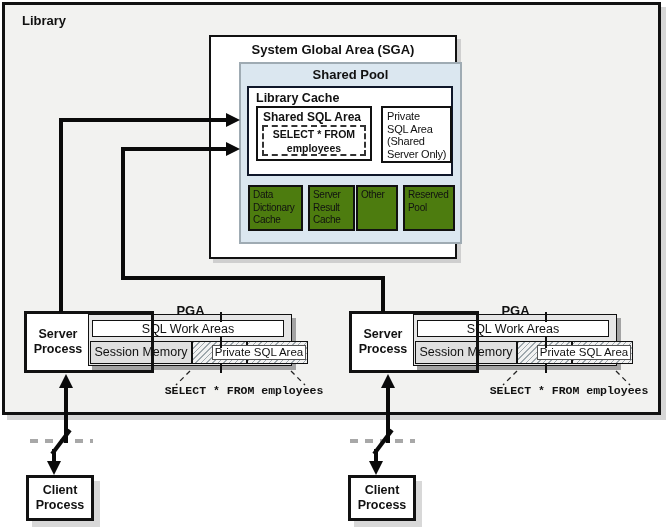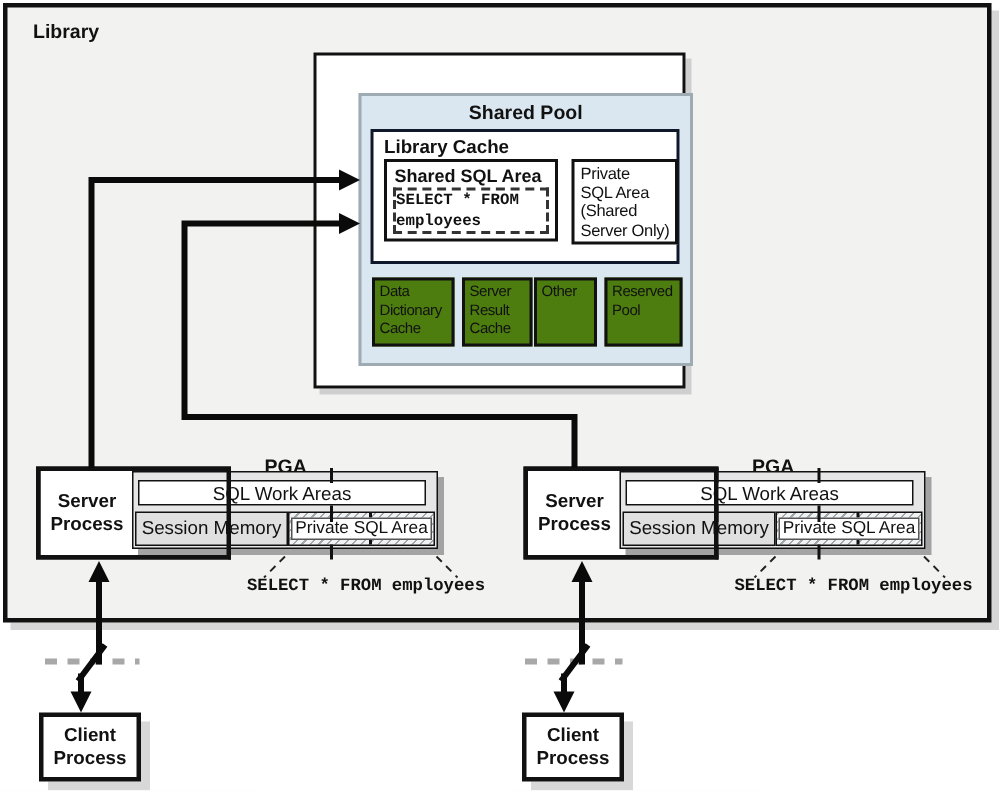--- a/index.html
+++ b/index.html
@@ -35,22 +35,22 @@
   }
   .lc-title { margin:3px 0 0 7px; font-weight:bold; font-size:12.5px; }
 
   #shared-sql {
     position:absolute; left:7px; top:18px; width:112px; height:51px;
     background:#fff; border:2px solid #111;
   }
   .ssa-title { margin:2px 0 0 5px; font-weight:bold; font-size:12px; white-space:nowrap; }
   .ssa-dashed {
     position:absolute; left:4px; top:17px; right:4px; bottom:3px;
-    border:2px dashed #333; 
-    font-family:Liberation Mono, monospace; font-weight:bold; font-size:10.5px;
+    border:2px dashed #333; text-align:center;
+    font-family:Liberation Sans, sans-serif; font-weight:bold; font-size:10.5px;
     line-height:1.3; padding-top:1px; white-space:nowrap;
   }
   #private-sql-sga {
     position:absolute; left:132px; top:18px; width:63px; height:51px;
     background:#fff; border:2px solid #111;
     font-size:11px; line-height:1.15; padding:2px 0 0 4px; letter-spacing:-0.2px;
     white-space:nowrap;
   }
   .pool-box {
     position:absolute; top:121px; height:40px; background:#4d7c0f; border:2px solid #111;
@@ -82,20 +82,21 @@
     background:#fff; border:1px solid #111; text-align:center; font-size:12.5px; line-height:16px;
   }
   .session-box {
     position:absolute; left:1px; top:26px; width:100px; height:21px;
     background:#e0e0e0; border:1px solid #111; text-align:center; font-size:12.5px; line-height:21px;
   }
   .private-box {
     position:absolute; left:103px; top:26px; width:96px; height:21px;
     border:1px solid #111; text-align:center;
     background:repeating-linear-gradient(135deg, #9fa8ad 0px, #9fa8ad 1px, #f2f2f2 1px, #f2f2f2 4px);
+    padding-left:18px;
   }
   .private-divider { position:absolute; left:53px; top:0; bottom:0; width:1.5px; background:#111; }
   .private-label {
     position:relative; display:inline-block; background:#fff; border:1px solid #555;
     font-size:11.5px; line-height:13px; padding:0 2px; margin-top:3px; white-space:nowrap;
   }
   .tick { position:absolute; width:2px; background:#111; }
   .tick-t1 { left:128px; top:9px;  height:10px; }
   .tick-t2 { left:196px; top:9px;  height:10px; }
   .tick-m1 { left:128px; top:34px; height:11px; }
@@ -131,20 +132,21 @@
 </head>
 <body>
 
 <div class="canvas">
 
   <div id="instance">
     <div class="instance-label">Library</div>
   </div>
 
   <div id="sga">
+    <div class="sga-title">System Global Area (SGA)</div>
 
     <div id="shared-pool">
       <div class="pool-title">Shared Pool</div>
 
       <div id="library-cache">
         <div class="lc-title">Library Cache</div>
 
         <div id="shared-sql">
           <div class="ssa-title">Shared SQL Area</div>
           <div class="ssa-dashed">

